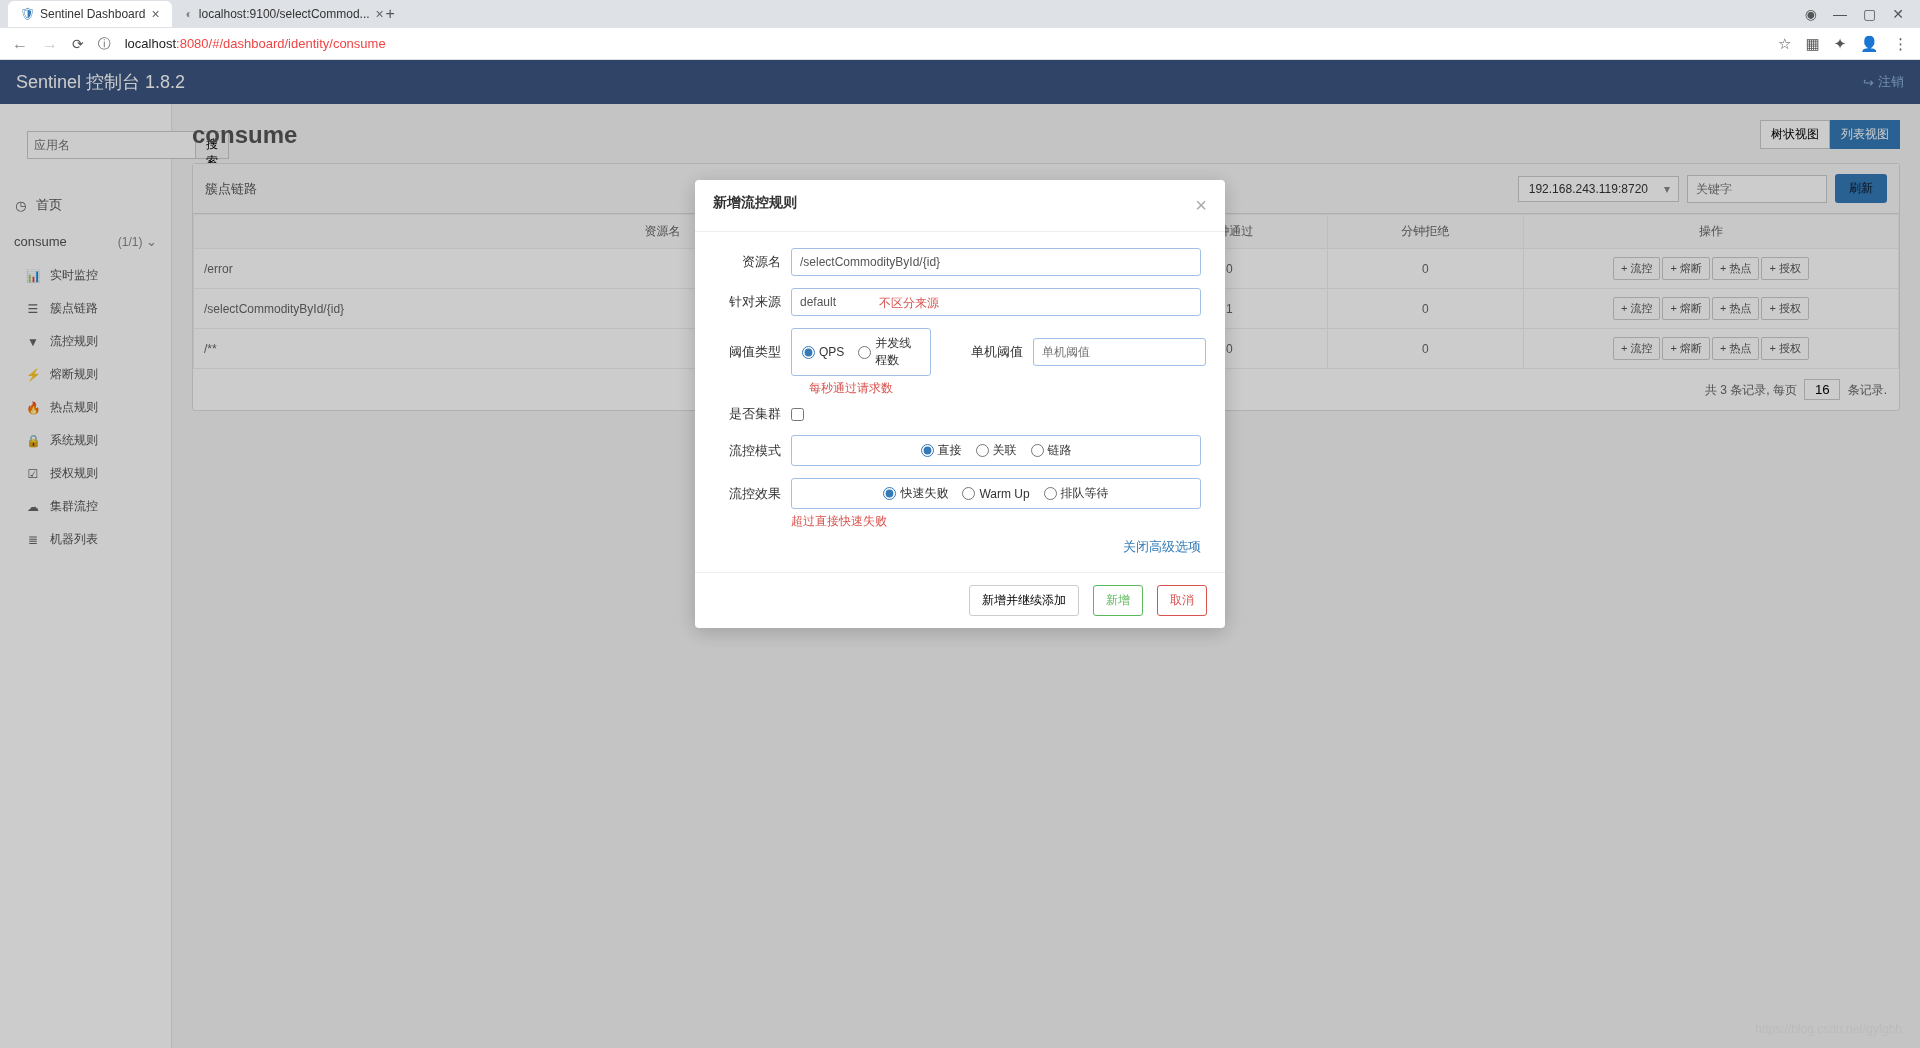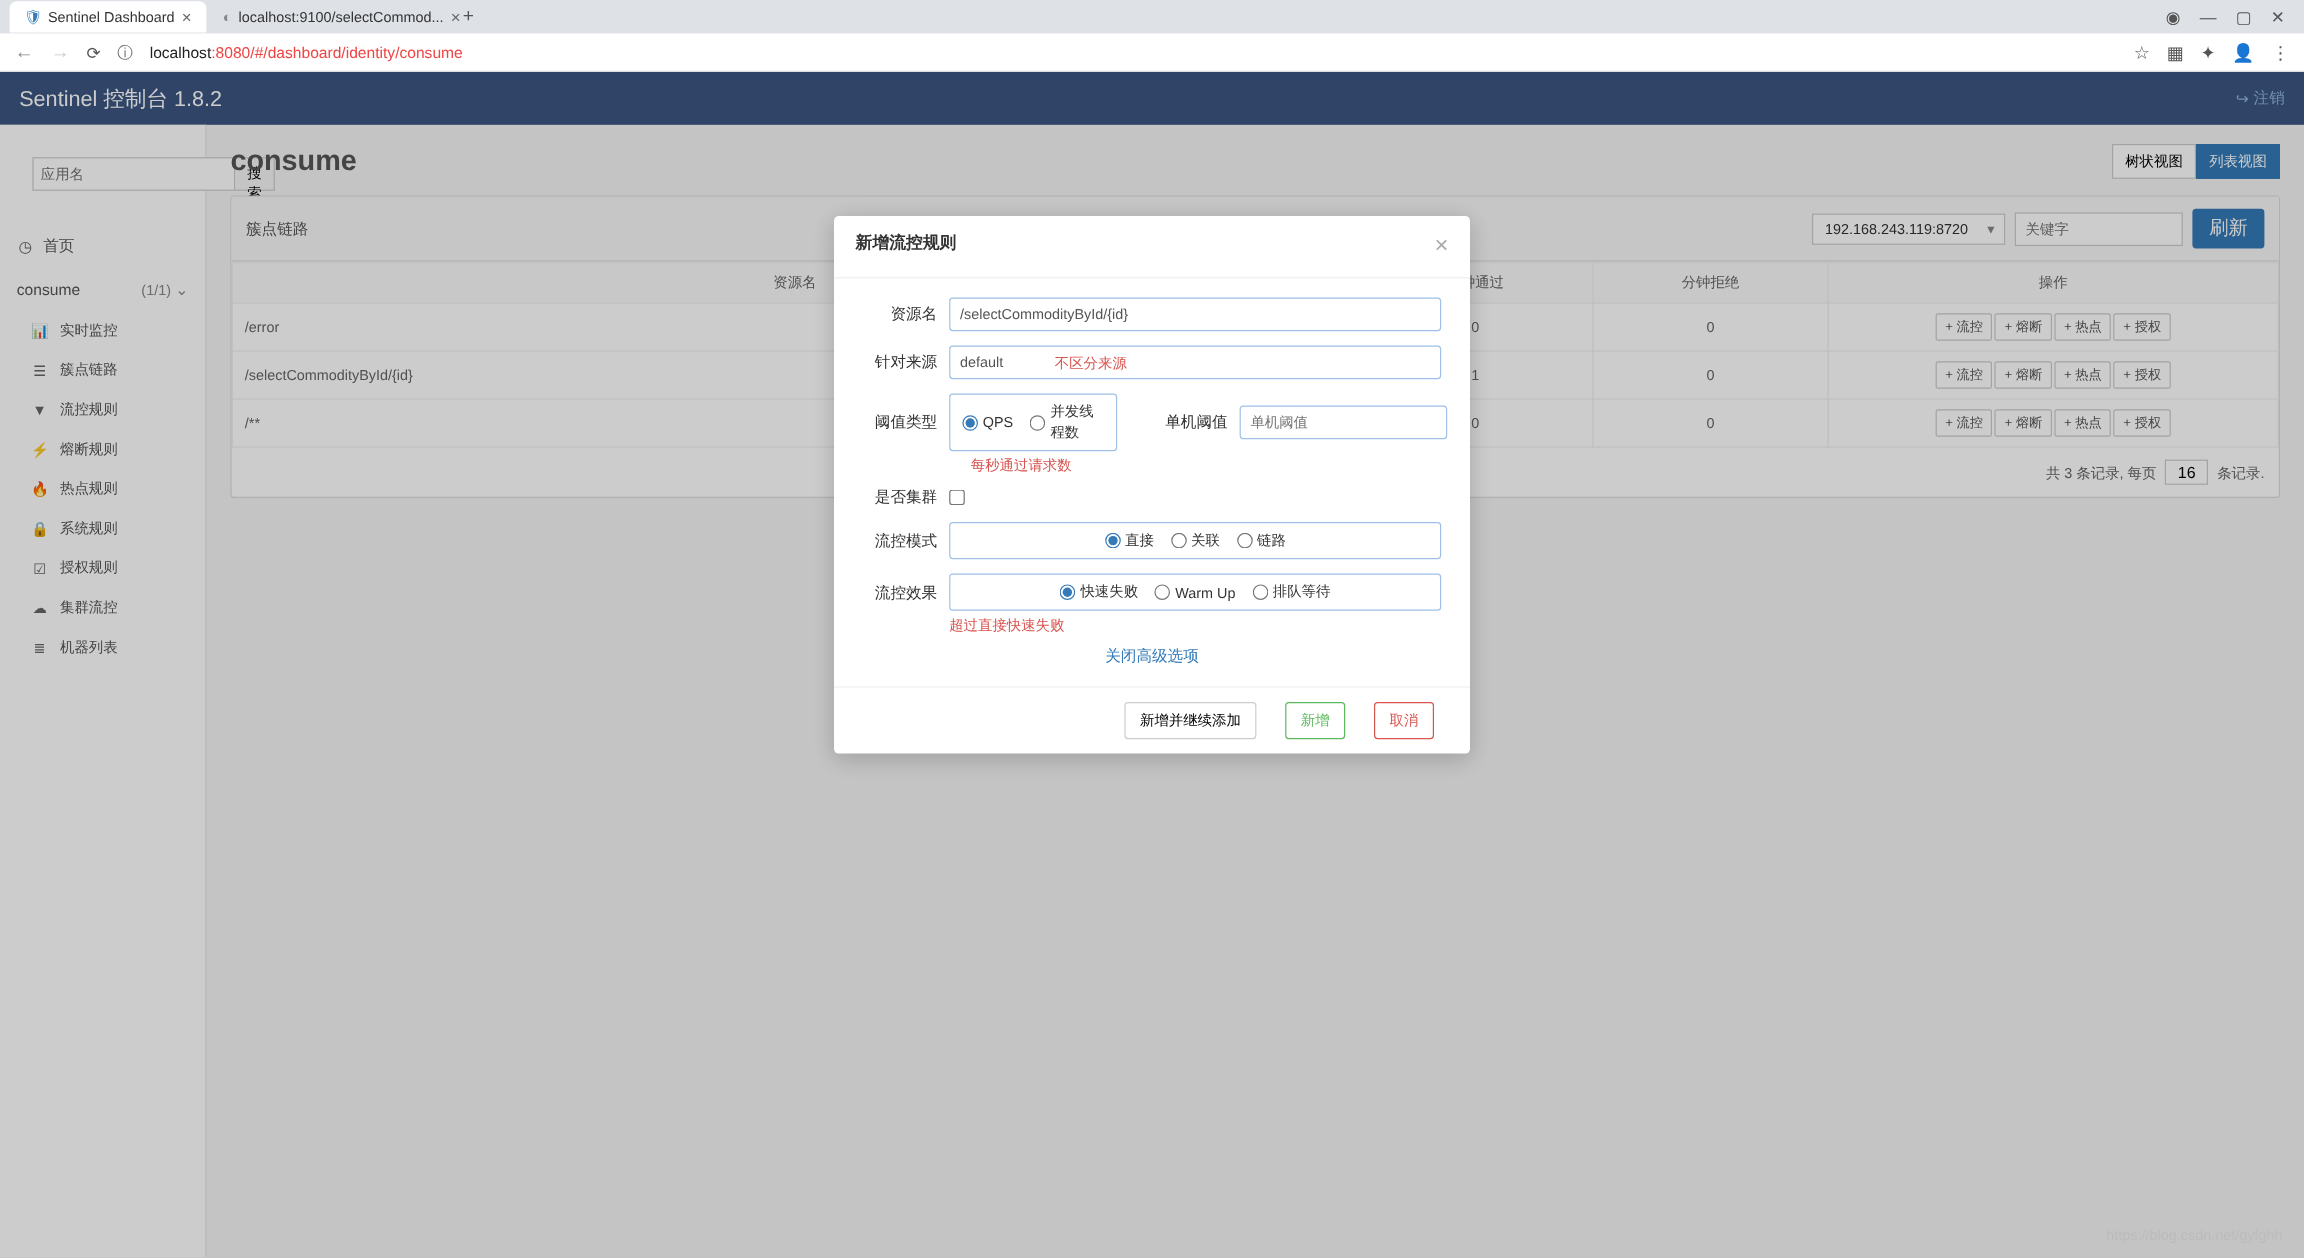--- a/index.html
+++ b/index.html
@@ -48,21 +48,21 @@
     .vt-btn { border: 1px solid #ccc; padding: 5px 10px; font-size: 12px; background: #fff; cursor: pointer; }
     .vt-btn.active { background: #337ab7; color: #fff; border-color: #337ab7; }
     
     .panel { border: 1px solid #ddd; background: #fff; border-radius: 3px; }
     .panel-header { display: flex; align-items: center; padding: 10px 12px; border-bottom: 1px solid #ddd; background: #f8f8f8; }
     .panel-title { font-size: 13px; color: #555; }
     .panel-header .spacer { flex: 1; }
     .dropdown { border: 1px solid #ccc; padding: 5px 30px 5px 10px; font-size: 12px; background: #fff; position: relative; cursor: pointer; min-width: 150px; }
     .dropdown::after { content: "▾"; position: absolute; right: 8px; color: #888; }
     .keyword-input { border: 1px solid #ccc; padding: 5px 8px; font-size: 12px; margin-left: 8px; width: 140px; height: 28px; }
-    .refresh-btn { background: #337ab7; color: #ffffff; border: none; padding: 6px 14px; font-size: 16px; margin-left: 8px; cursor: pointer; border-radius: 3px; }
+    .refresh-btn { background: #337ab7; color: #0f172a; border: none; padding: 6px 14px; font-size: 12px; margin-left: 8px; cursor: pointer; border-radius: 3px; }
     
     table { width: 100%; border-collapse: collapse; }
     th, td { border: 1px solid #eee; padding: 8px 10px; font-size: 12px; text-align: center; color: #666; }
     th { background: #fafafa; font-weight: normal; }
     td.res-col { text-align: left; }
     .op-btn { border: 1px solid #ccc; background: #fff; padding: 3px 7px; font-size: 11px; color: #555; cursor: pointer; margin: 0 1px; border-radius: 2px; }
     .op-btn::before { content: "+ "; }
     
     .panel-footer { padding: 10px 12px; text-align: right; font-size: 12px; color: #666; }
     .page-input { width: 36px; border: 1px solid #ccc; padding: 2px 4px; text-align: center; margin: 0 4px; }
@@ -74,22 +74,22 @@
     .modal-title { font-size: 14px; font-weight: bold; color: #333; }
     .modal-close { margin-left: auto; color: #aaa; font-size: 20px; cursor: pointer; }
     .modal-body { padding: 16px 24px; }
     .form-row { display: flex; align-items: center; margin-bottom: 12px; gap: 10px; }
     .form-label { width: 62px; text-align: right; font-size: 13px; color: #333; flex-shrink: 0; }
     .form-input { flex: 1; border: 1px solid #a0c0e8; border-radius: 3px; padding: 6px 8px; font-size: 12px; color: #555; }
     .radio-group { flex: 1; border: 1px solid #a0c0e8; border-radius: 3px; padding: 6px 10px; display: flex; gap: 14px; align-items: center; justify-content: center; font-size: 12px; }
     .radio-opt { display: flex; align-items: center; gap: 4px; }
     .annot { color: #d9534f; font-size: 12px; margin-left: 72px; margin-top: -8px; margin-bottom: 8px; }
     .annot-inline { color: #d9534f; font-size: 12px; position: relative; }
-    .adv-link { text-align: center; color: #337ab7; font-size: 13px; cursor: pointer; margin-top: 6px; }
-    .modal-footer { padding: 12px 30px; border-top: 1px solid #eee; display: flex; justify-content: flex-end; gap: 24px; align-items: flex-end; }
+    .adv-link { text-align: right; color: #337ab7; font-size: 13px; cursor: pointer; margin-top: 6px; }
+    .modal-footer { padding: 12px 18px; border-top: 1px solid #eee; display: flex; justify-content: flex-end; gap: 14px; align-items: flex-end; }
     .mf-btn { border: 1px solid #ccc; padding: 6px 12px; font-size: 12px; background: #fff; cursor: pointer; border-radius: 3px; }
     .mf-btn.primary { border-color: #5cb85c; color: #5cb85c; }
     .mf-btn.danger { border-color: #d9534f; color: #d9534f; }
     
     .watermark { position: fixed; bottom: 12px; right: 18px; color: #bbb; font-size: 12px; }
     
     input[type=radio], input[type=checkbox] { accent-color: #337ab7; }
   </style>
 </head>
 <body>

